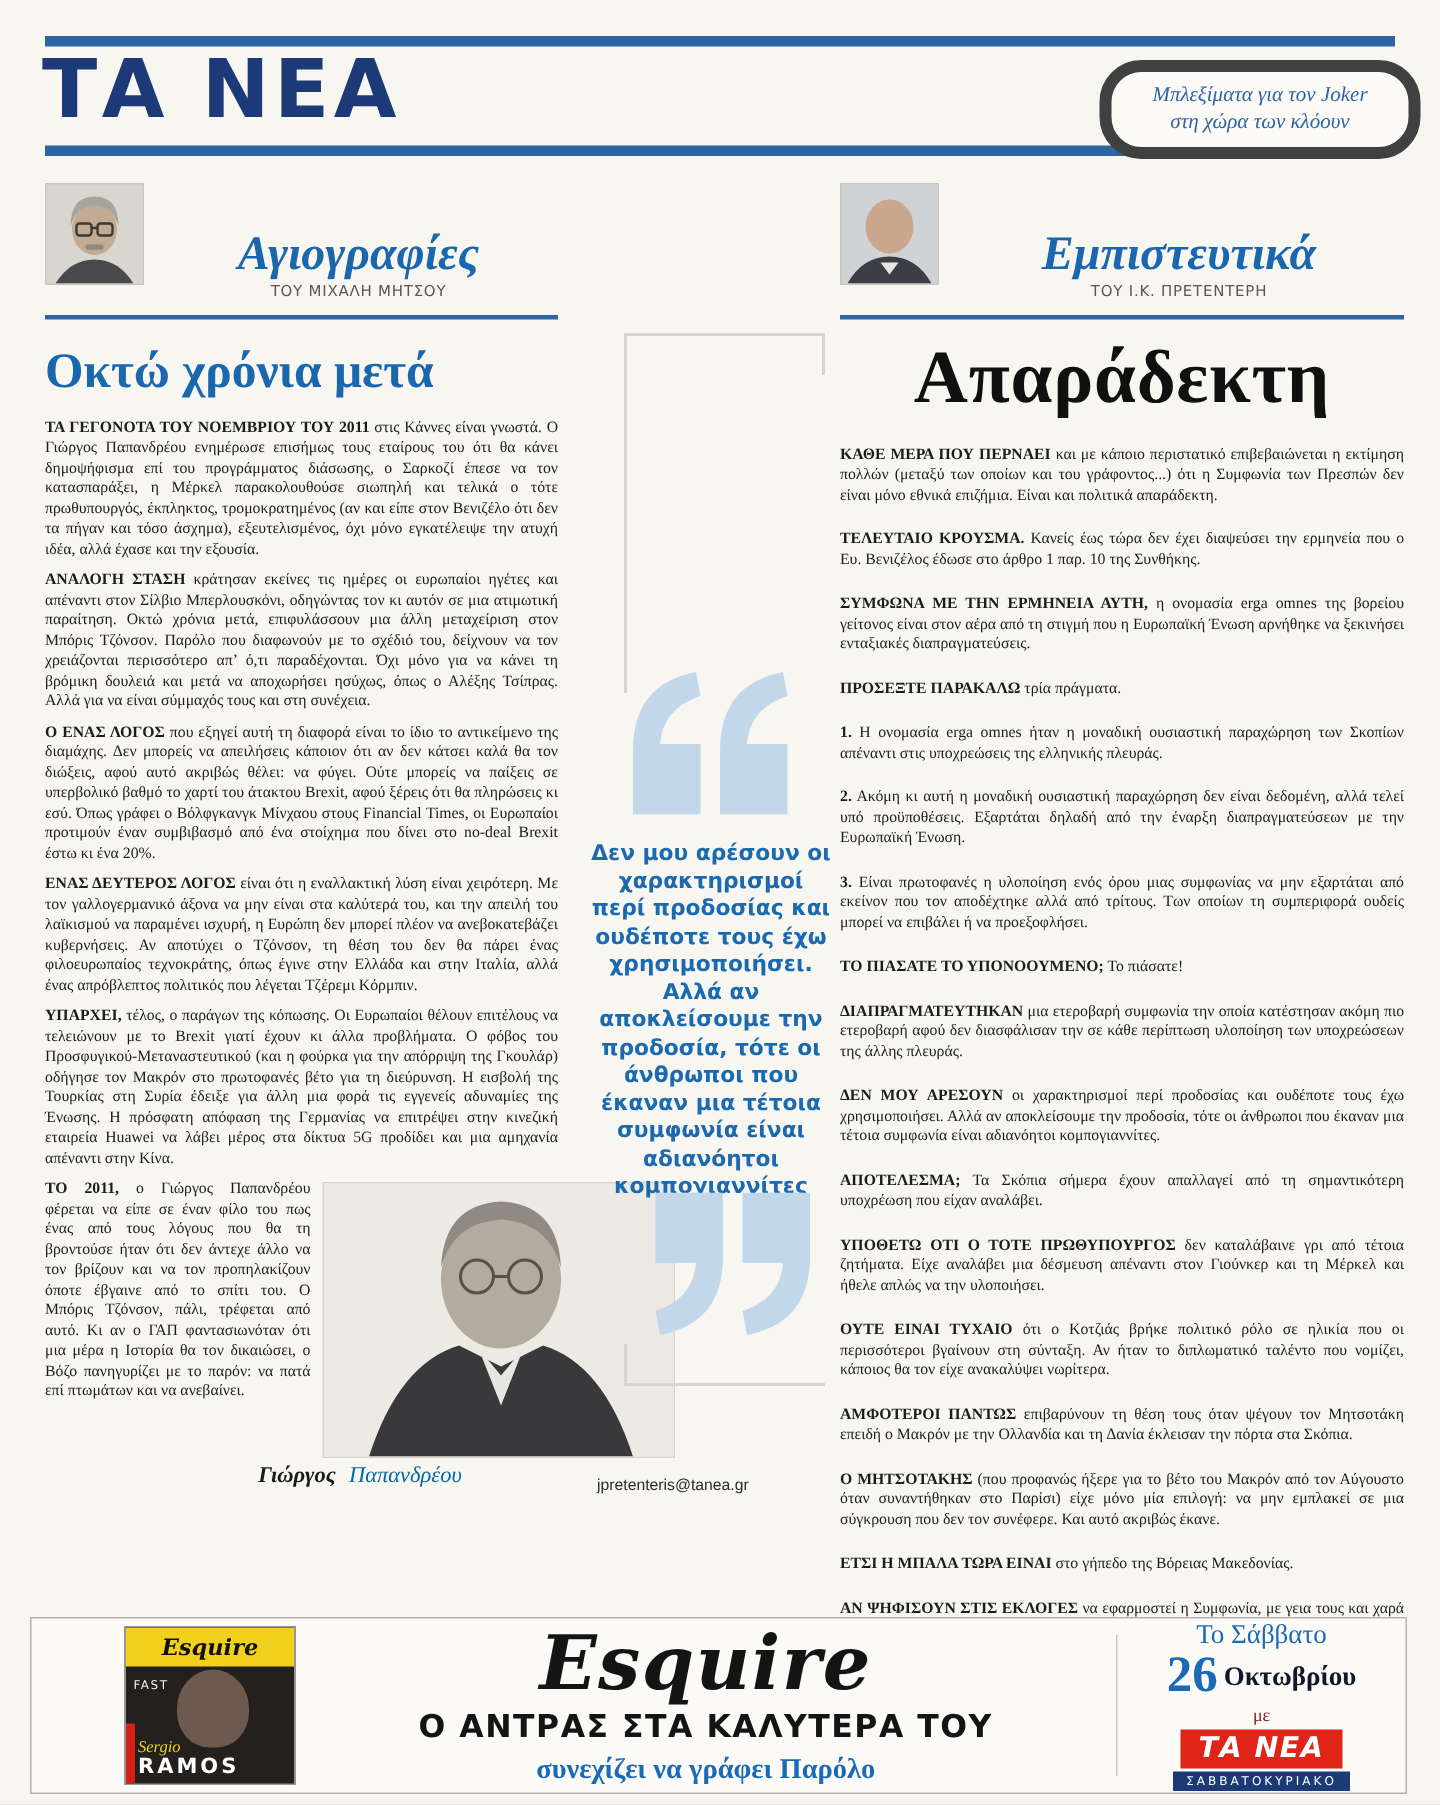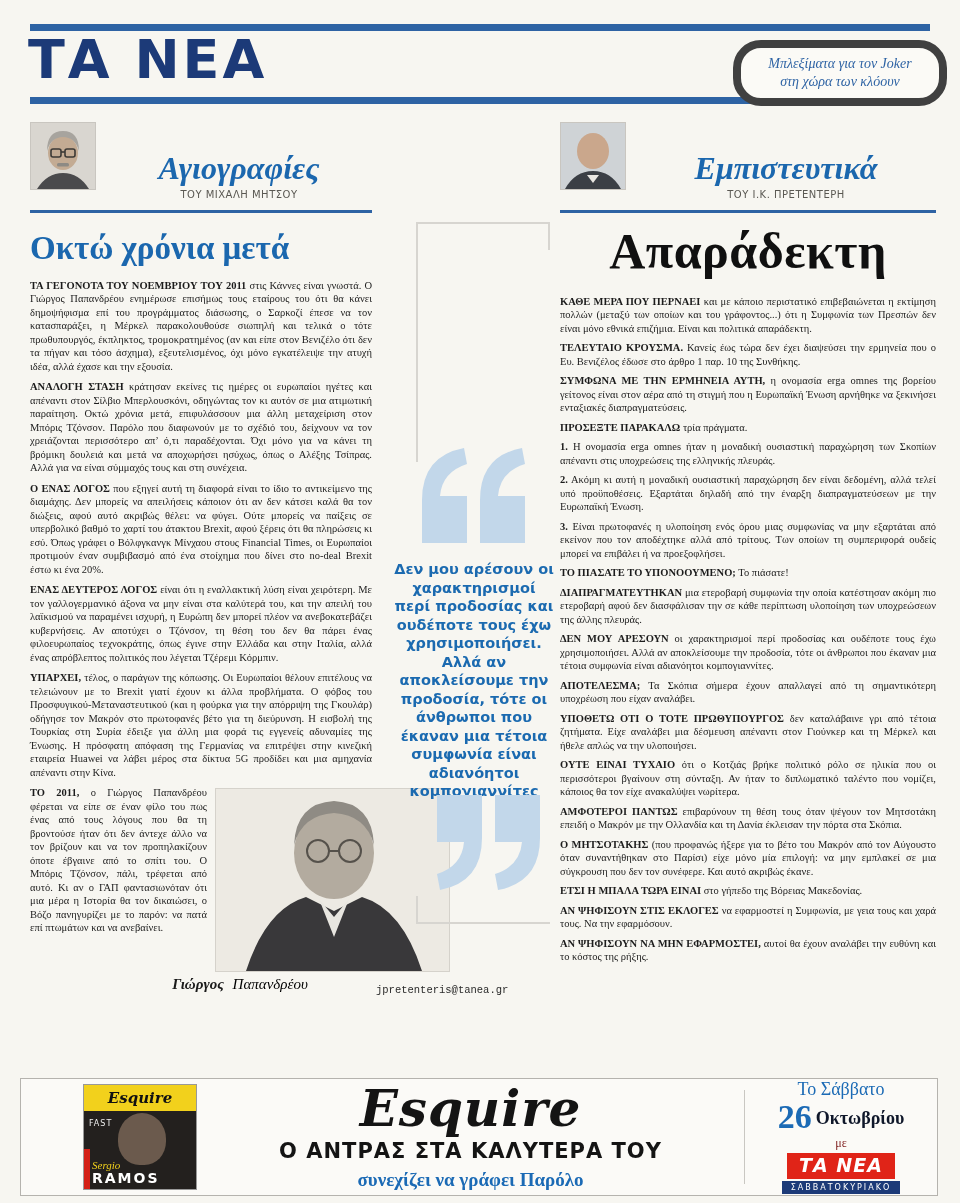--- a/index.html
+++ b/index.html
@@ -26,41 +26,41 @@
   .byline{font-size:10px;color:#5a5852;margin-top:5px;letter-spacing:.5px;
           font-family:"DejaVu Sans","Liberation Sans",sans-serif;}
   .rule{height:3px;background:#2e63a4;margin-top:10px;}
 
   .headline-left{font-size:33px;color:#1b67ae;font-weight:bold;margin:16px 0 10px;line-height:1.2;}
   .headline-right{font-size:50px;color:#101010;font-weight:bold;text-align:center;margin:10px 0 14px;
                   letter-spacing:.5px;line-height:1.15;}
 
   .body-text p{margin:0 0 7px;text-align:justify;font-size:10.5px;line-height:13.5px;}
   .body-text b{font-weight:bold;}
-  .col.right .body-text p{margin:4px 0 6px;}
+  .col.right .body-text p{margin:16px 0 6px;}
 
   
   .gp-photo{float:right;width:233px;height:182px;margin:2px -78px 4px 8px;border:1px solid #d5d2cb;}
   .caption{clear:both;text-align:center;margin:8px -78px 0 0;font-style:italic;font-size:15px;}
   .cap-bold{font-weight:bold;color:#1a1a1a;}
-  .cap-light{color:#000000;margin-left:5px;}
+  .cap-light{color:#0369a1;margin-left:5px;}
 
   
   .qframe-top{position:absolute;left:416px;top:222px;width:132px;height:26px;
               border-top:2px solid #d7d5d0;border-right:2px solid #d7d5d0;}
   .qframe-left{position:absolute;left:416px;top:222px;width:2px;height:240px;background:#d7d5d0;}
   .qframe-bottom{position:absolute;left:416px;top:896px;width:132px;height:26px;
               border-bottom:2px solid #d7d5d0;border-left:2px solid #d7d5d0;}
   .quote-open{position:absolute;left:422px;top:448px;}
   .quote-close{position:absolute;left:436px;top:795px;transform:rotate(180deg);}
   .pull-quote{position:absolute;left:394px;top:560px;width:160px;text-align:center;color:#1b6ab0;
               font-family:"DejaVu Sans","Liberation Sans",sans-serif;font-weight:bold;
               font-size:14.5px;line-height:18.5px;}
-  .author-email{position:absolute;left:376px;top:984px;font-size:10.5px;color:#2b2b2b;
-              font-family:Liberation Mono, monospace;}
+  .author-email{position:absolute;left:398px;top:984px;font-size:10.5px;color:#2b2b2b;
+              font-family:Liberation Sans, sans-serif;}
 
   
   .ad{position:absolute;left:20px;top:1078px;width:918px;height:118px;border:1px solid #b5b3ae;
       background:#fbfaf7;display:flex;align-items:center;box-sizing:border-box;}
   .cover{margin-left:62px;width:112px;height:104px;flex:none;position:relative;background:#23201e;
          overflow:hidden;border:1px solid #999;}
   .cover-band{position:absolute;top:0;left:0;right:0;height:26px;background:#f2d11c;display:flex;
          align-items:center;justify-content:center;}
   .cover-masthead{font-family:"DejaVu Serif","Liberation Serif",serif;font-style:italic;
          font-weight:bold;font-size:15px;color:#111;}

